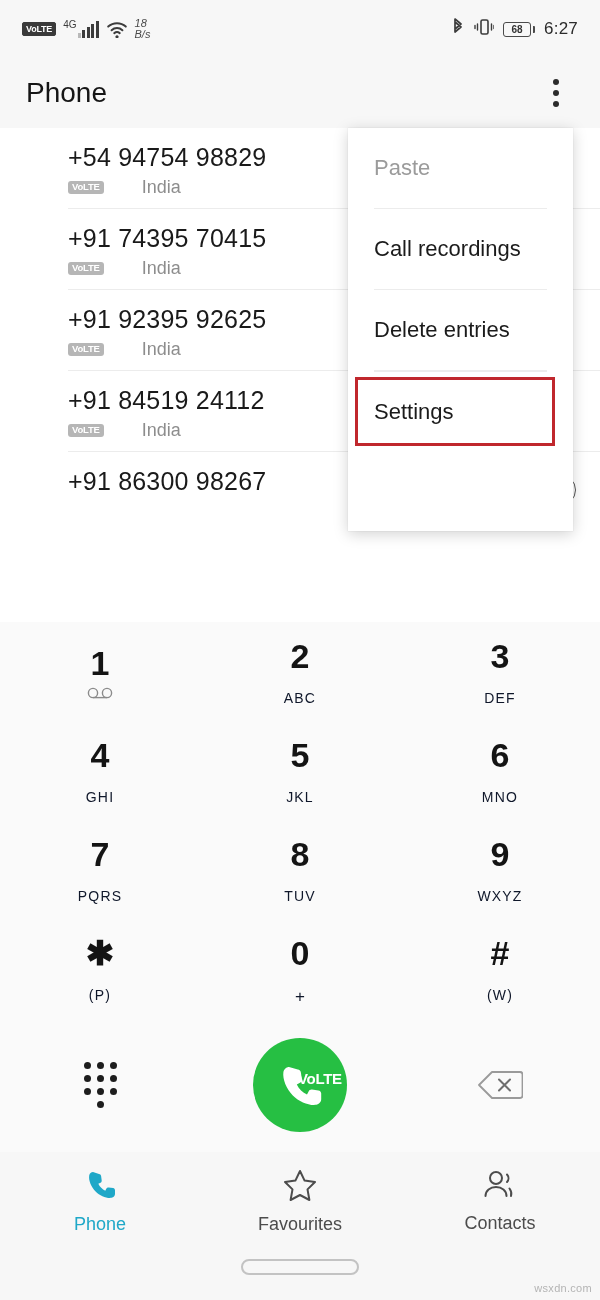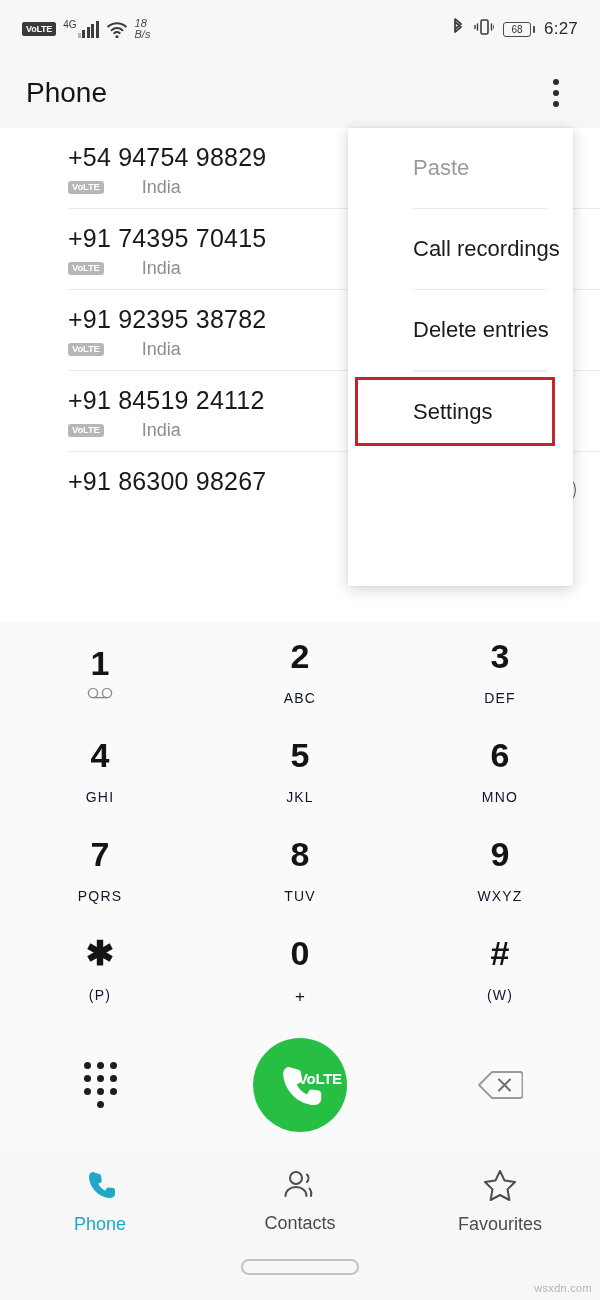--- a/index.html
+++ b/index.html
@@ -44,21 +44,21 @@
   .speed { font-size: 11px; color: #4a4a4a; line-height: 11px; text-align: left; font-style: italic; }
   .speed span { display: block; }
   .sb-time { font-size: 17px; color: #2b2b2b; letter-spacing: 0.2px; }
   .batt {
     display: flex; align-items: center;
   }
   .batt-body {
     width: 28px; height: 15px; border: 1.6px solid #4a4a4a; border-radius: 3px;
     display: flex; align-items: center; justify-content: center;
   }
-  .batt-num { font-size: 10px; color: #333; font-weight: 400; }
+  .batt-num { font-size: 10px; color: #333; font-weight: 700; }
   .batt-cap { width: 2.5px; height: 7px; background: #4a4a4a; margin-left: 1.5px; border-radius: 0 1px 1px 0; }
 
   
   #appbar {
     position: absolute; top: 58px; left: 0;
     width: 600px; height: 70px;
     background: #f7f7f7;
     display: flex; align-items: center;
     padding: 0 26px;
   }
@@ -98,25 +98,24 @@
   }
   .info-icon {
     width: 32px; height: 32px; border: 1.8px solid #545454; border-radius: 50%;
     display:flex; align-items: center; justify-content: center;
     font-size: 17px; color: #545454; font-family: "Liberation Serif", serif;
   }
 
   
   #menu {
     position: absolute; top: 128px; left: 348px;
-    width: 225px; height: 458px;
+    width: 225px; height: 403px;
     background: #ffffff;
     box-shadow: 0 3px 14px rgba(0,0,0,0.18), 0 0 1px rgba(0,0,0,0.14);
     z-index: 20;
-    padding-left: 39px;
   }
   .menu-item {
     height: 80px; display: flex; align-items: center;
     padding-left: 26px;
     font-size: 22px; color: #1b1b1b;
     cursor: pointer;
   }
   .menu-item.disabled { color: #9b9b9b; }
   .menu-sep { height: 1px; background: #ececec; margin: 0 26px; }
   #menu .menu-item.highlight { position: relative; }
@@ -266,21 +265,21 @@
     <div class="log-row">
       <div class="num">+91 74395 70415</div>
       <div class="log-sub">
         <span class="volte-badge">VoLTE</span>
         <span class="place">India</span>
       </div>
     </div>
     <div class="log-sep"></div>
 
     <div class="log-row">
-      <div class="num">+91 92395 38782</div>
+      <div class="num">+91 92395 92625</div>
       <div class="log-sub">
         <span class="volte-badge">VoLTE</span>
         <span class="place">India</span>
       </div>
     </div>
     <div class="log-sep"></div>
 
     <div class="log-row">
       <div class="num">+91 84519 24112</div>
       <div class="log-sub">
@@ -419,37 +418,37 @@
     <div class="nav-item active">
       <span>
         <svg width="34" height="34" viewBox="0 0 34 34">
           <path d="M10 4 c-1.8 0-3.4 1.5-3.8 3.4 -0.8 4.8 2 11.6 6.4 16 4.4 4.4 11.2 7.2 16 6.4 1.9-0.4 3.4-2 3.4-3.8 l0-3.8 c0-1.1-0.8-2-1.9-2.2 l-4.4-0.6 c-1-0.1-1.9 0.4-2.3 1.2 l-1.1 2.2 c-3-1.5-5.5-4-7-7 l2.2-1.1 c0.8-0.4 1.4-1.4 1.2-2.3 l-0.6-4.4 C17.9 6.8 17 6 16 6 Z" fill="#1fa8c8"></path>
         </svg>
       </span>
       <span class="lbl">Phone</span>
     </div>
     <div class="nav-item">
       <span>
+        <svg width="36" height="34" viewBox="0 0 36 34">
+          <path d="M18 3 L22.6 12.6 L33 14 L25.5 21.4 L27.4 32 L18 27 L8.6 32 L10.5 21.4 L3 14 L13.4 12.6 Z" stroke="#4c4c4c" stroke-width="2" fill="none" stroke-linejoin="round"></path>
+        </svg>
+      </span>
+      <span class="lbl">Favourites</span>
+    </div>
+    <div class="nav-item">
+      <span>
         <svg width="36" height="32" viewBox="0 0 36 32">
           <circle cx="14" cy="9" r="6" stroke="#4c4c4c" stroke-width="2" fill="none"></circle>
           <path d="M3.5 27 c0-5.5 4.7-9 10.5-9 s10.5 3.5 10.5 9" stroke="#4c4c4c" stroke-width="2" fill="none" stroke-linecap="round"></path>
           <path d="M25 5.5 a5.5 5.5 0 0 1 0 7.5" stroke="#4c4c4c" stroke-width="2" fill="none" stroke-linecap="round"></path>
           <path d="M27.5 19.5 a8.5 8.5 0 0 1 1.5 7.5" stroke="#4c4c4c" stroke-width="2" fill="none" stroke-linecap="round"></path>
         </svg>
       </span>
       <span class="lbl">Contacts</span>
     </div>
-    <div class="nav-item">
-      <span>
-        <svg width="36" height="34" viewBox="0 0 36 34">
-          <path d="M18 3 L22.6 12.6 L33 14 L25.5 21.4 L27.4 32 L18 27 L8.6 32 L10.5 21.4 L3 14 L13.4 12.6 Z" stroke="#4c4c4c" stroke-width="2" fill="none" stroke-linejoin="round"></path>
-        </svg>
-      </span>
-      <span class="lbl">Favourites</span>
-    </div>
   </div>
 
   <div id="gesturebar">
     <span class="pill"></span>
   </div>
 
   <div id="watermark">wsxdn.com</div>
 
 </div>
 

